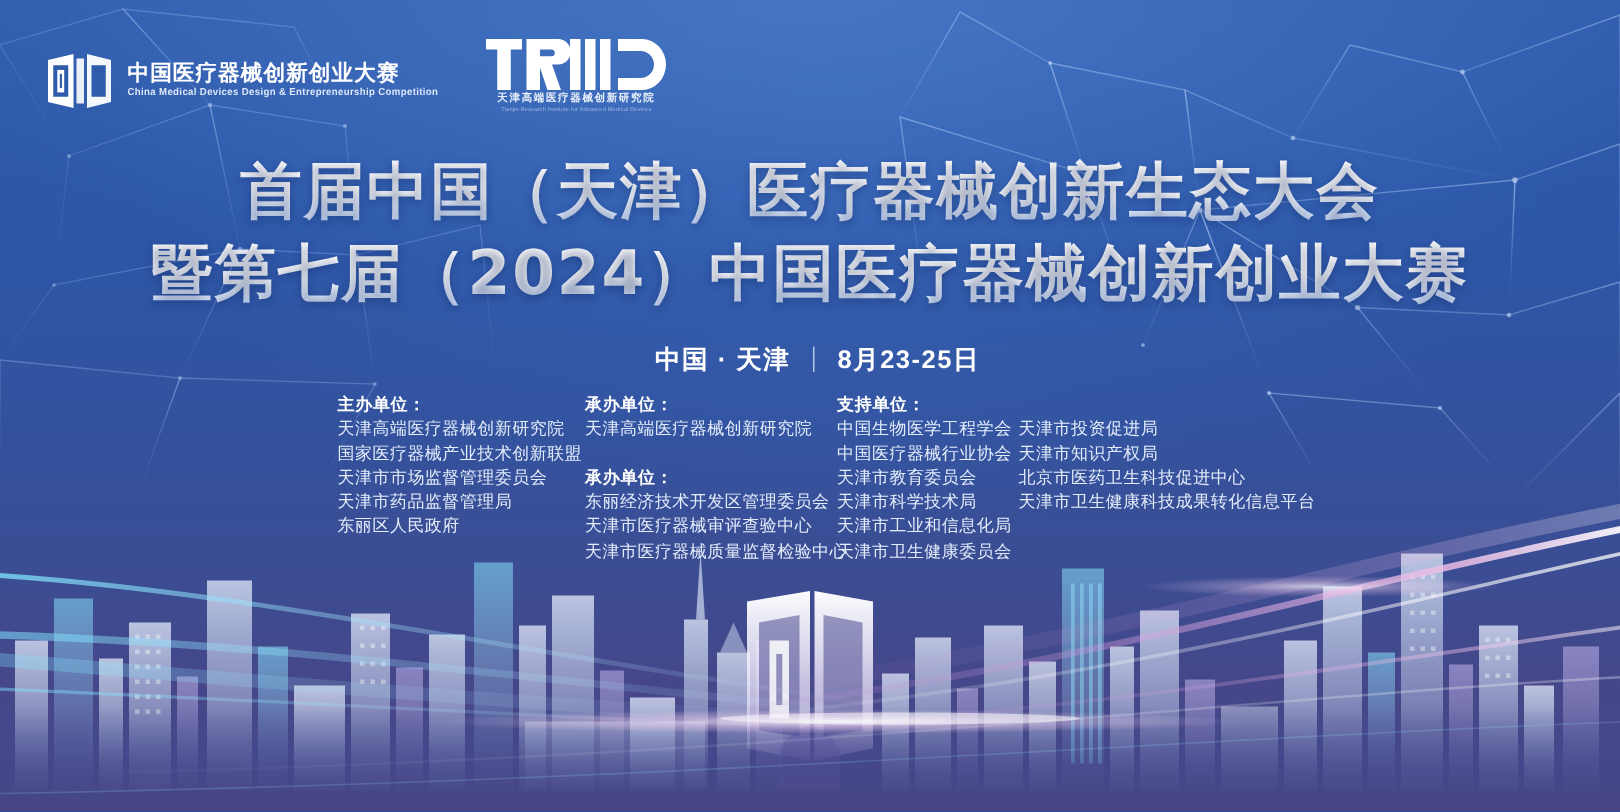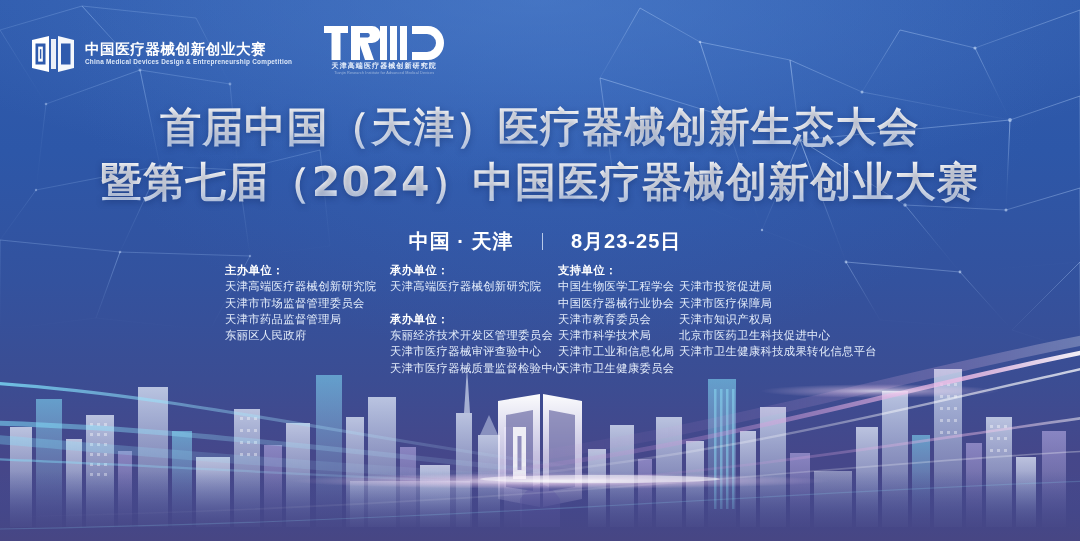--- a/index.html
+++ b/index.html
@@ -74,24 +74,24 @@
     -webkit-text-fill-color:transparent;
     text-shadow:0 2px 6px rgba(10,30,80,0.35);
     white-space:nowrap;
   }
 
   
   .meta-line {
     position:absolute; left:0; right:0; top:228px;
     text-align:center;
     color:#ffffff;
-    font-size:20px;
+    font-size:17px;
     font-weight:bold;
     letter-spacing:1px;
-    display:flex; align-items:center; justify-content:center; gap:28px;
+    display:flex; align-items:center; justify-content:center; gap:15px;
     white-space:nowrap;
     margin-left:10px;
   }
   .meta-sep {
     display:inline-block; width:1.5px; height:17px;
     background:#cfddf4; opacity:.85;
   }
 
   
   .orgs {
@@ -261,20 +261,21 @@
     <span>中国 · 天津</span>
     <span class="meta-sep"></span>
     <span>8月23-25日</span>
   </div>
 
   <div class="orgs">
 
     <div class="org-col c1">
       <span class="org-head">主办单位：</span>
       <span class="org-item">天津高端医疗器械创新研究院</span>
+      <span class="org-item">国家医疗器械产业技术创新联盟</span>
       <span class="org-item">天津市市场监督管理委员会</span>
       <span class="org-item">天津市药品监督管理局</span>
       <span class="org-item">东丽区人民政府</span>
     </div>
 
     <div class="org-col c2">
       <span class="org-head">承办单位：</span>
       <span class="org-item">天津高端医疗器械创新研究院</span>
       <span class="org-spacer"></span>
       <span class="org-head">承办单位：</span>
@@ -288,21 +289,20 @@
       <span class="org-item">中国生物医学工程学会</span>
       <span class="org-item">中国医疗器械行业协会</span>
       <span class="org-item">天津市教育委员会</span>
       <span class="org-item">天津市科学技术局</span>
       <span class="org-item">天津市工业和信息化局</span>
       <span class="org-item">天津市卫生健康委员会</span>
     </div>
 
     <div class="org-col c4">
       <span class="org-item">天津市投资促进局</span>
-      <span class="org-item">天津市医疗保障局</span>
       <span class="org-item">天津市知识产权局</span>
       <span class="org-item">北京市医药卫生科技促进中心</span>
       <span class="org-item">天津市卫生健康科技成果转化信息平台</span>
     </div>
   </div>
 
   <div class="bottom-fx">
     <svg viewBox="0 0 1080 210" preserveAspectRatio="none">
       <defs>
         <linearGradient id="bldg" x1="0" y1="0" x2="0" y2="1">

